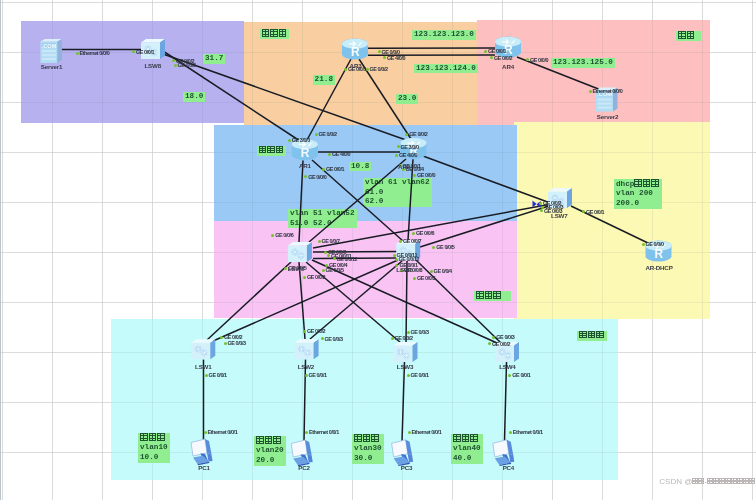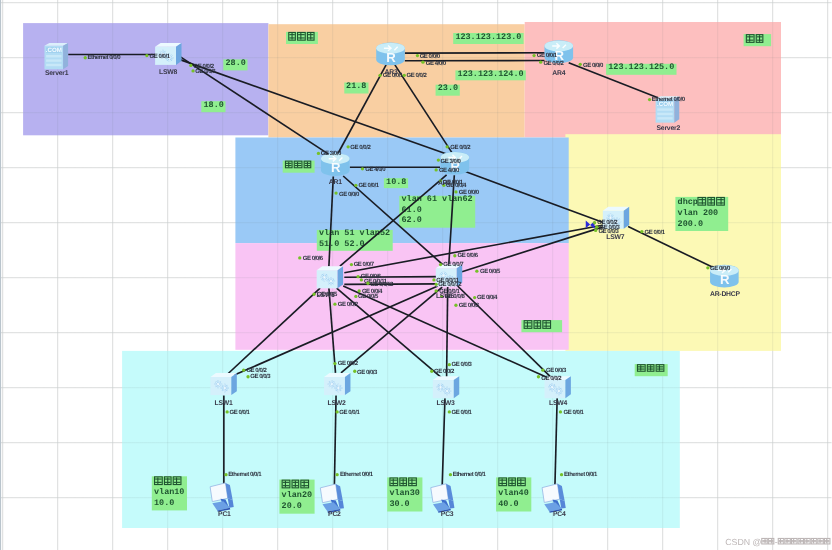--- a/index.html
+++ b/index.html
@@ -12,44 +12,44 @@
 .port{position:absolute;font-size:5.5px;font-weight:bold;letter-spacing:-0.45px;line-height:1.1;color:#2e3440;white-space:nowrap;z-index:4}
 .port::before{content:"";display:inline-block;width:3px;height:3px;border-radius:50%;background:#76c128;margin-right:1px;vertical-align:0.3px}
 .name{position:absolute;font-size:6.2px;font-weight:bold;letter-spacing:-0.2px;line-height:1;color:#3a3a4a;white-space:nowrap;transform:translateX(-50%);z-index:4}
 .gl{position:absolute;background:#90ee90;color:#1f5430;font-family:"Liberation Mono",monospace;
 font-size:7.7px;font-weight:bold;line-height:9.7px;padding:0 2px;white-space:nowrap;z-index:2}
 .z{display:inline-block;width:7.5px;height:7.5px;border:1px solid currentColor;box-sizing:border-box;
 background:linear-gradient(currentColor,currentColor) 0 30%/100% 1px no-repeat,
 linear-gradient(currentColor,currentColor) 0 78%/100% 1px no-repeat,
 linear-gradient(currentColor,currentColor) 50% 0/1px 100% no-repeat;
 vertical-align:-1px;margin-right:1px}
-.wm{position:absolute;right:1px;bottom:3px;font-size:8px;color:#bdb6b6;z-index:5}
+.wm{position:absolute;right:1px;bottom:14px;font-size:8px;color:#bdb6b6;z-index:5}
 .wm .z{width:5.5px;height:6px;vertical-align:0;margin-right:0.5px}
 .edge{position:absolute;left:0;top:0;width:1px;height:500px;background:#b9c4cc;z-index:3}
 .gridov{position:absolute;left:0;top:0;width:756px;height:500px;z-index:1;
 background-image:linear-gradient(to right,rgba(90,110,110,0.10) 1px,transparent 1px),
 linear-gradient(to bottom,rgba(90,110,110,0.10) 1px,transparent 1px);
 background-size:50px 50px;background-position:2px 2px}
 </style></head><body>
 <div id="c">
 <div class="edge"></div>
 <div class="rg" style="left:21px;top:21px;width:223px;height:101.5px;background:#b7b1f0"></div>
 <div class="rg" style="left:244px;top:22px;width:233px;height:102.5px;background:#f9cfa2"></div>
 <div class="rg" style="left:477px;top:20px;width:233px;height:104.5px;background:#fdbfbf"></div>
 <div class="rg" style="left:514px;top:122px;width:196px;height:196.5px;background:#fcf9b5"></div>
 <div class="rg" style="left:213.5px;top:124.5px;width:303.5px;height:96.5px;background:#9ac9f6"></div>
 <div class="rg" style="left:213.5px;top:221px;width:303.5px;height:97px;background:#f9c4f4"></div>
 <div class="rg" style="left:111px;top:319px;width:507px;height:160.5px;background:#c5fbfb"></div>
-<div class="gl" style="left:203px;top:54px">28.0</div>
+<div class="gl" style="left:203px;top:54px">31.7</div>
 <div class="gl" style="left:183px;top:92px">18.0</div>
 <div class="gl" style="left:259.5px;top:29px"><i class="z"></i><i class="z"></i><i class="z"></i></div>
 <div class="gl" style="left:412px;top:30px">123.123.123.0</div>
 <div class="gl" style="left:414px;top:63.5px">123.123.124.0</div>
 <div class="gl" style="left:312.6px;top:74.8px">21.8</div>
-<div class="gl" style="left:396px;top:77px">23.0</div>
+<div class="gl" style="left:396px;top:94px">23.0</div>
 <div class="gl" style="left:676px;top:31px"><i class="z"></i><i class="z"></i><i style="display:inline-block;width:4px"></i></div>
 <div class="gl" style="left:551px;top:57.8px">123.123.125.0</div>
 <div class="gl" style="left:256.6px;top:145.7px"><i class="z"></i><i class="z"></i><i class="z"></i></div>
 <div class="gl" style="left:349px;top:161.5px">10.8</div>
 <div class="gl" style="left:363px;top:178px">vlan 61 vlan62<br>61.0<br>62.0</div>
 <div class="gl" style="left:288px;top:209px">vlan 51 vlan52<br>51.0 52.0</div>
 <div class="gl" style="left:614px;top:179px">dhcp<i class="z"></i><i class="z"></i><i class="z"></i><br>vlan 200<br>200.0</div>
 <div class="gl" style="left:474px;top:291px"><i class="z"></i><i class="z"></i><i class="z"></i><i style="display:inline-block;width:7px"></i></div>
 <div class="gl" style="left:577px;top:330.5px"><i class="z"></i><i class="z"></i><i class="z"></i></div>
 <div class="gl" style="left:138px;top:433px"><i class="z"></i><i class="z"></i><i class="z"></i><br>vlan10<br>10.0</div>

